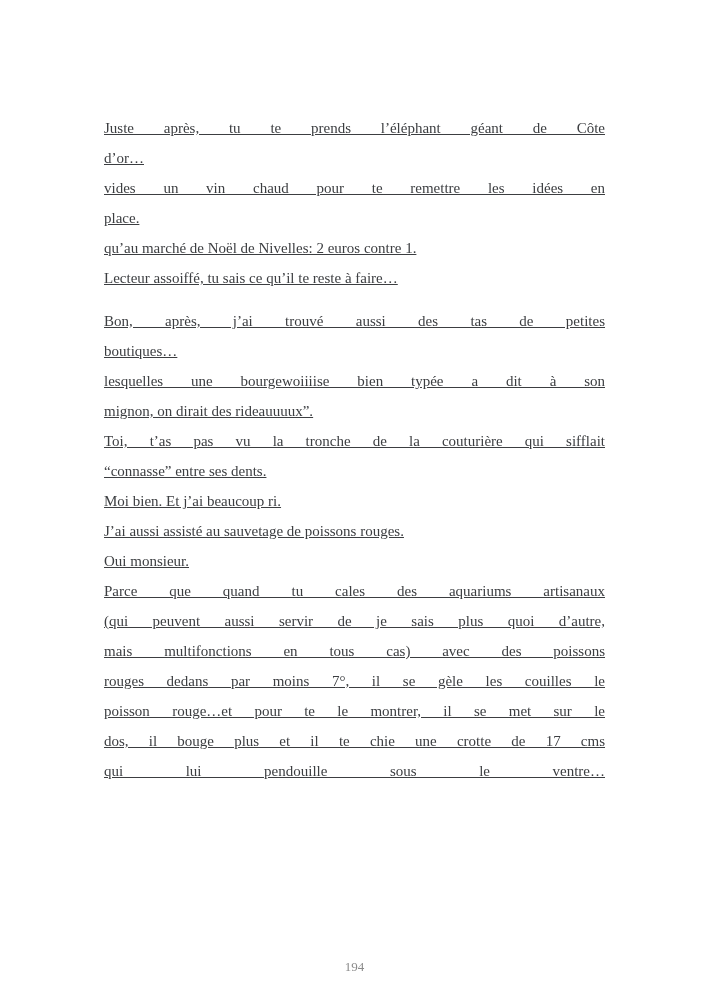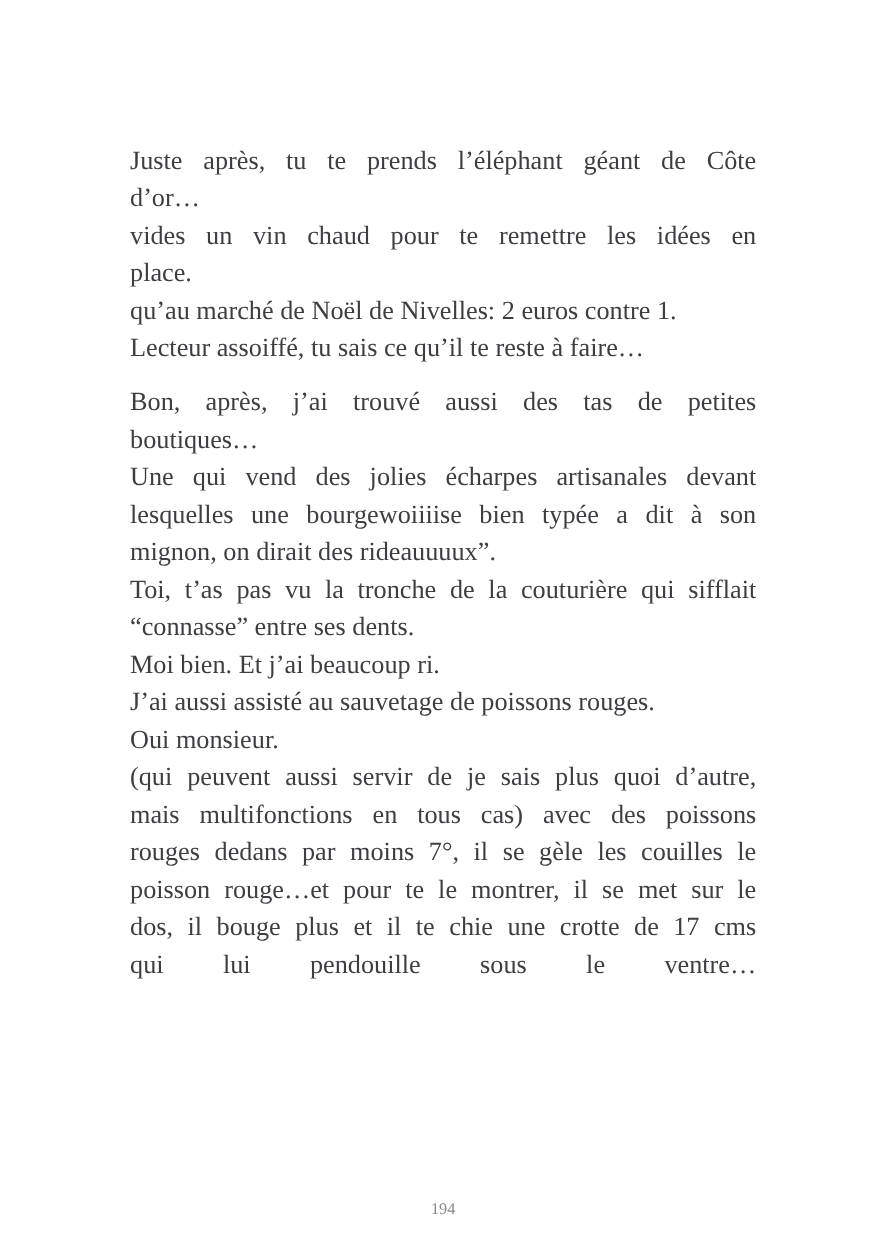--- a/index.html
+++ b/index.html
@@ -25,25 +25,26 @@
     position: absolute;
     left: 104px;
     top: 113px;
     width: 501px;
     color: var(--text-color);
   }
   .paragraph + .paragraph {
     margin-top: 13px;
   }
   .line {
-    font-size: 21px;
+    font-size: 15px;
     line-height: 30px;
     height: 30px;
     text-align: left;
     white-space: nowrap;
+    text-decoration: underline;
   }
   .line.stretch {
     white-space: normal;
     text-align: justify;
     text-align-last: justify;
     text-justify: inter-word;
     word-spacing: normal;
   }
   .page-number {
     position: absolute;
@@ -66,28 +67,28 @@
         <div class="line stretch">Juste après, tu te prends l’éléphant géant de Côte</div>
         <div class="line">d’or…</div>
         <div class="line stretch">vides un vin chaud pour te remettre les idées en</div>
         <div class="line">place.</div>
         <div class="line">qu’au marché de Noël de Nivelles: 2 euros contre 1.</div>
         <div class="line">Lecteur assoiffé, tu sais ce qu’il te reste à faire…</div>
       </div>
       <div class="paragraph">
         <div class="line stretch">Bon, après, j’ai trouvé aussi des tas de petites</div>
         <div class="line">boutiques…</div>
-        <div class="line stretch">Une qui vend des jolies écharpes artisanales devant</div>
         <div class="line stretch">lesquelles une bourgewoiiiise bien typée a dit à son</div>
         <div class="line">mignon, on dirait des rideauuuux”.</div>
         <div class="line stretch">Toi, t’as pas vu la tronche de la couturière qui sifflait</div>
         <div class="line">“connasse” entre ses dents.</div>
         <div class="line">Moi bien. Et j’ai beaucoup ri.</div>
         <div class="line">J’ai aussi assisté au sauvetage de poissons rouges.</div>
         <div class="line">Oui monsieur.</div>
+        <div class="line stretch">Parce que quand tu cales des aquariums artisanaux</div>
         <div class="line stretch">(qui peuvent aussi servir de je sais plus quoi d’autre,</div>
         <div class="line stretch">mais multifonctions en tous cas) avec des poissons</div>
         <div class="line stretch">rouges dedans par moins 7°, il se gèle les couilles le</div>
         <div class="line stretch">poisson rouge…et pour te le montrer, il se met sur le</div>
         <div class="line stretch">dos, il bouge plus et il te chie une crotte de 17 cms</div>
         <div class="line stretch">qui lui pendouille sous le ventre…</div>
       </div>
     </div>
   <div class="page-number">194</div>
 </div>

